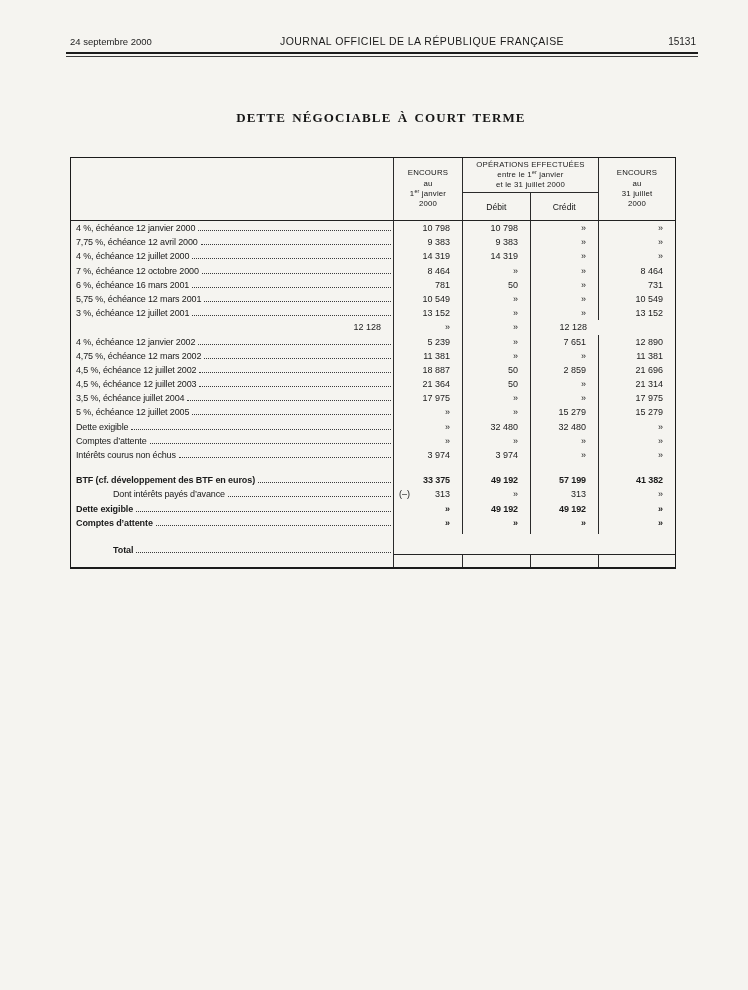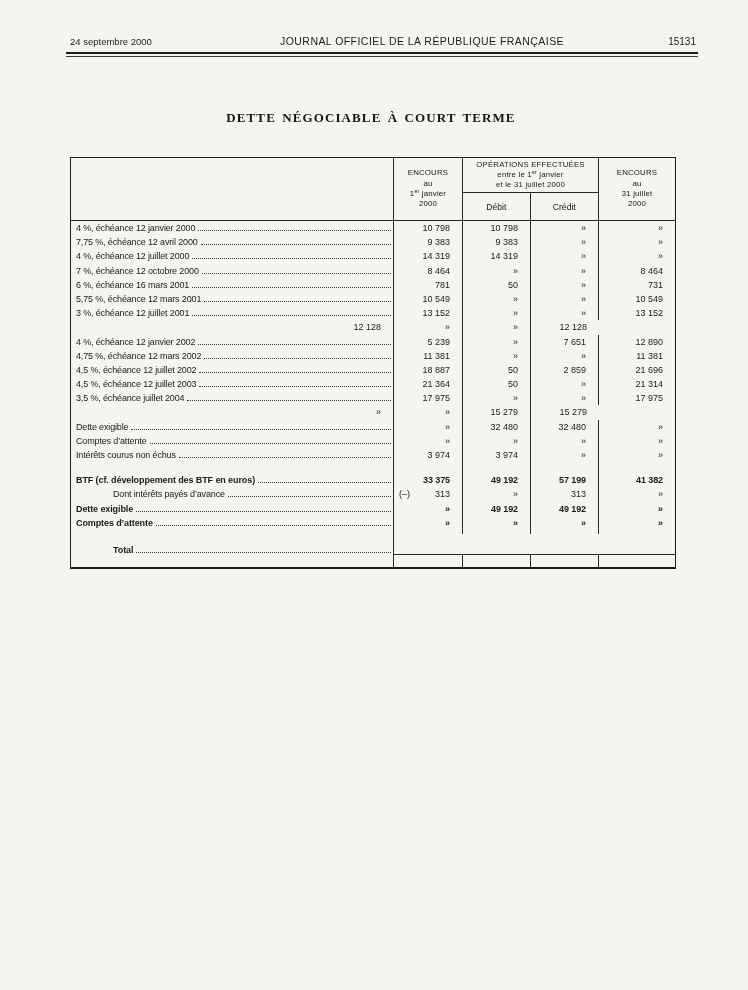--- a/index.html
+++ b/index.html
@@ -25,21 +25,21 @@
     position:absolute;left:66px;right:50px;top:52px;
     border-top:2.6px solid #1c1c1c;
   }
   .header-rule::after{
     content:"";display:block;margin-top:1.6px;
     border-top:1px solid #3a3a3a;
   }
 
   
   .doc-title{
-    position:absolute;left:68px;width:606px;top:110px;
+    position:absolute;left:78px;width:606px;top:110px;
     text-align:center;
     font-family:"Liberation Serif", serif;
     font-size:13px;font-weight:bold;letter-spacing:1.1px;word-spacing:2px;
     color:#161616;
   }
   .doc-subtitle{
     position:absolute;left:70px;width:606px;top:130px;
     text-align:center;
     font-family:"Liberation Serif", serif;
     font-size:10.5px;color:#1c1c1c;
@@ -267,20 +267,24 @@
           <div class="cell lbl">
             <span class="txt">3,5 %, échéance juillet 2004</span>
             <span class="leader"></span>
           </div>
           <div class="cell val"><span class="num">17 975</span></div>
           <div class="cell val"><span class="num">»</span></div>
           <div class="cell val"><span class="num">»</span></div>
           <div class="cell val"><span class="num">17 975</span></div>
         </div>
         <div class="trow">
+          <div class="cell lbl">
+            <span class="txt">5 %, échéance 12 juillet 2005</span>
+            <span class="leader"></span>
+          </div>
           <div class="cell val"><span class="num">»</span></div>
           <div class="cell val"><span class="num">»</span></div>
           <div class="cell val"><span class="num">15 279</span></div>
           <div class="cell val"><span class="num">15 279</span></div>
         </div>
         <div class="trow">
           <div class="cell lbl">
             <span class="txt">Dette exigible</span>
             <span class="leader"></span>
           </div>

